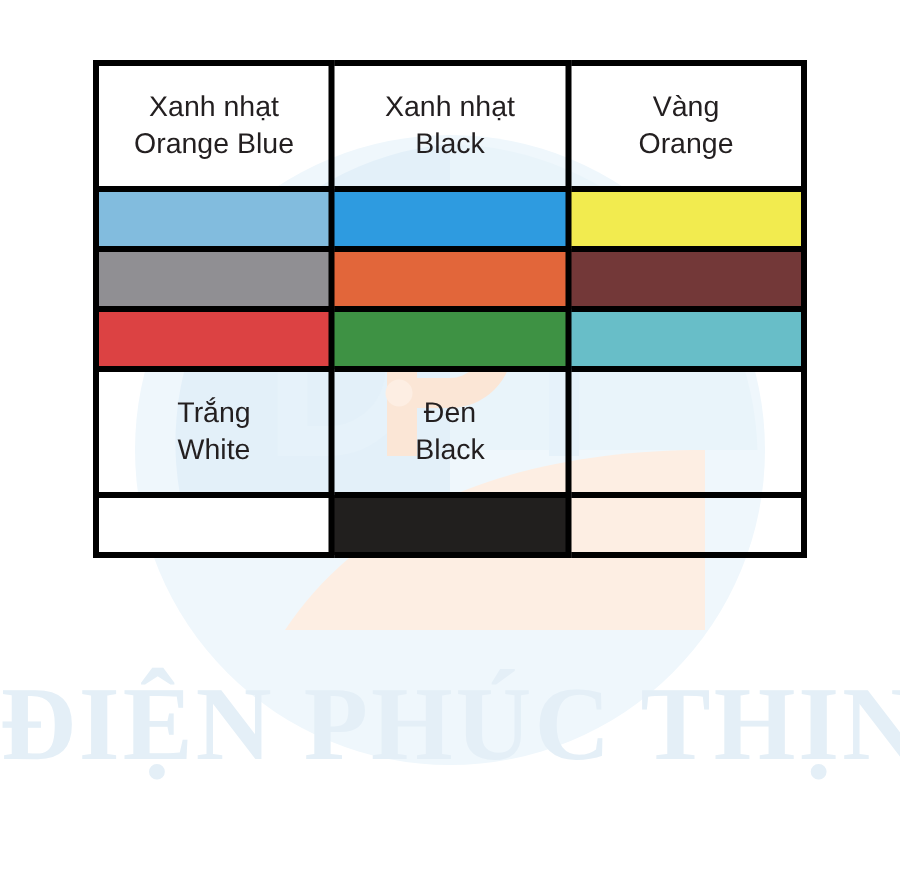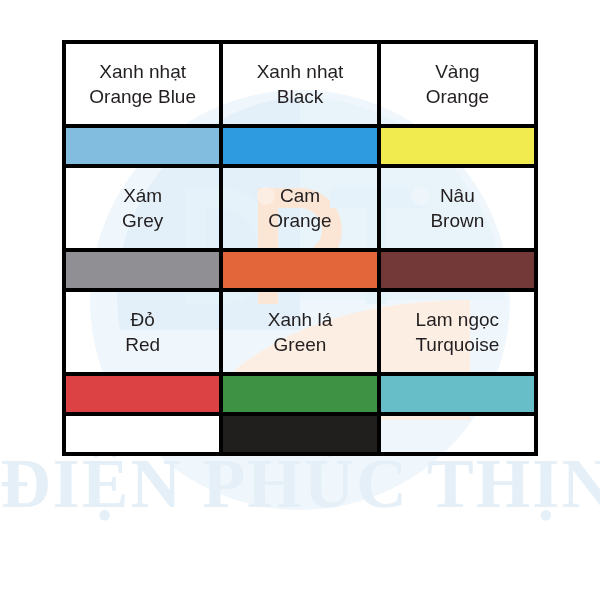--- a/index.html
+++ b/index.html
@@ -116,62 +116,45 @@
         <span class="label-en">Orange</span>
       </td>
     </tr>
 
     <tr>
       <td class="swatch-cell" style="background: rgb(130, 188, 222);"></td>
       <td class="swatch-cell" style="background: rgb(46, 155, 224);"></td>
       <td class="swatch-cell" style="background: rgb(242, 235, 79);"></td>
     </tr>
 
-    <tr>
-      <td class="label-cell">
-        <span class="label-vi">Xám</span>
-        <span class="label-en">Grey</span>
-      </td>
-      <td class="label-cell">
-        <span class="label-vi">Cam</span>
-        <span class="label-en">Orange</span>
-      </td>
-      <td class="label-cell">
-        <span class="label-vi">Nâu</span>
-        <span class="label-en">Brown</span>
-      </td>
-    </tr>
 
     <tr>
       <td class="swatch-cell" style="background: rgb(144, 143, 147);"></td>
       <td class="swatch-cell" style="background: rgb(226, 102, 58);"></td>
       <td class="swatch-cell" style="background: rgb(115, 56, 56);"></td>
     </tr>
 
-    <tr>
-      <td class="label-cell">
-        <span class="label-vi">Đỏ</span>
-        <span class="label-en">Red</span>
-      </td>
-      <td class="label-cell">
-        <span class="label-vi">Xanh lá</span>
-        <span class="label-en">Green</span>
-      </td>
-      <td class="label-cell">
-        <span class="label-vi">Lam ngọc</span>
-        <span class="label-en">Turquoise</span>
-      </td>
-    </tr>
 
     <tr>
       <td class="swatch-cell" style="background: rgb(220, 66, 67);"></td>
       <td class="swatch-cell" style="background: rgb(62, 146, 68);"></td>
       <td class="swatch-cell" style="background: rgb(104, 190, 200);"></td>
     </tr>
 
+    <tr>
+      <td class="label-cell">
+        <span class="label-vi">Trắng</span>
+        <span class="label-en">White</span>
+      </td>
+      <td class="label-cell">
+        <span class="label-vi">Đen</span>
+        <span class="label-en">Black</span>
+      </td>
+      <td class="empty-cell"></td>
+    </tr>
 
     <tr>
       <td class="swatch-cell" style="background: rgb(255, 255, 255);"></td>
       <td class="swatch-cell" style="background: rgb(33, 31, 30);"></td>
       <td class="empty-cell"></td>
     </tr>
   </tbody>
 </table>
 
 </body></html>

